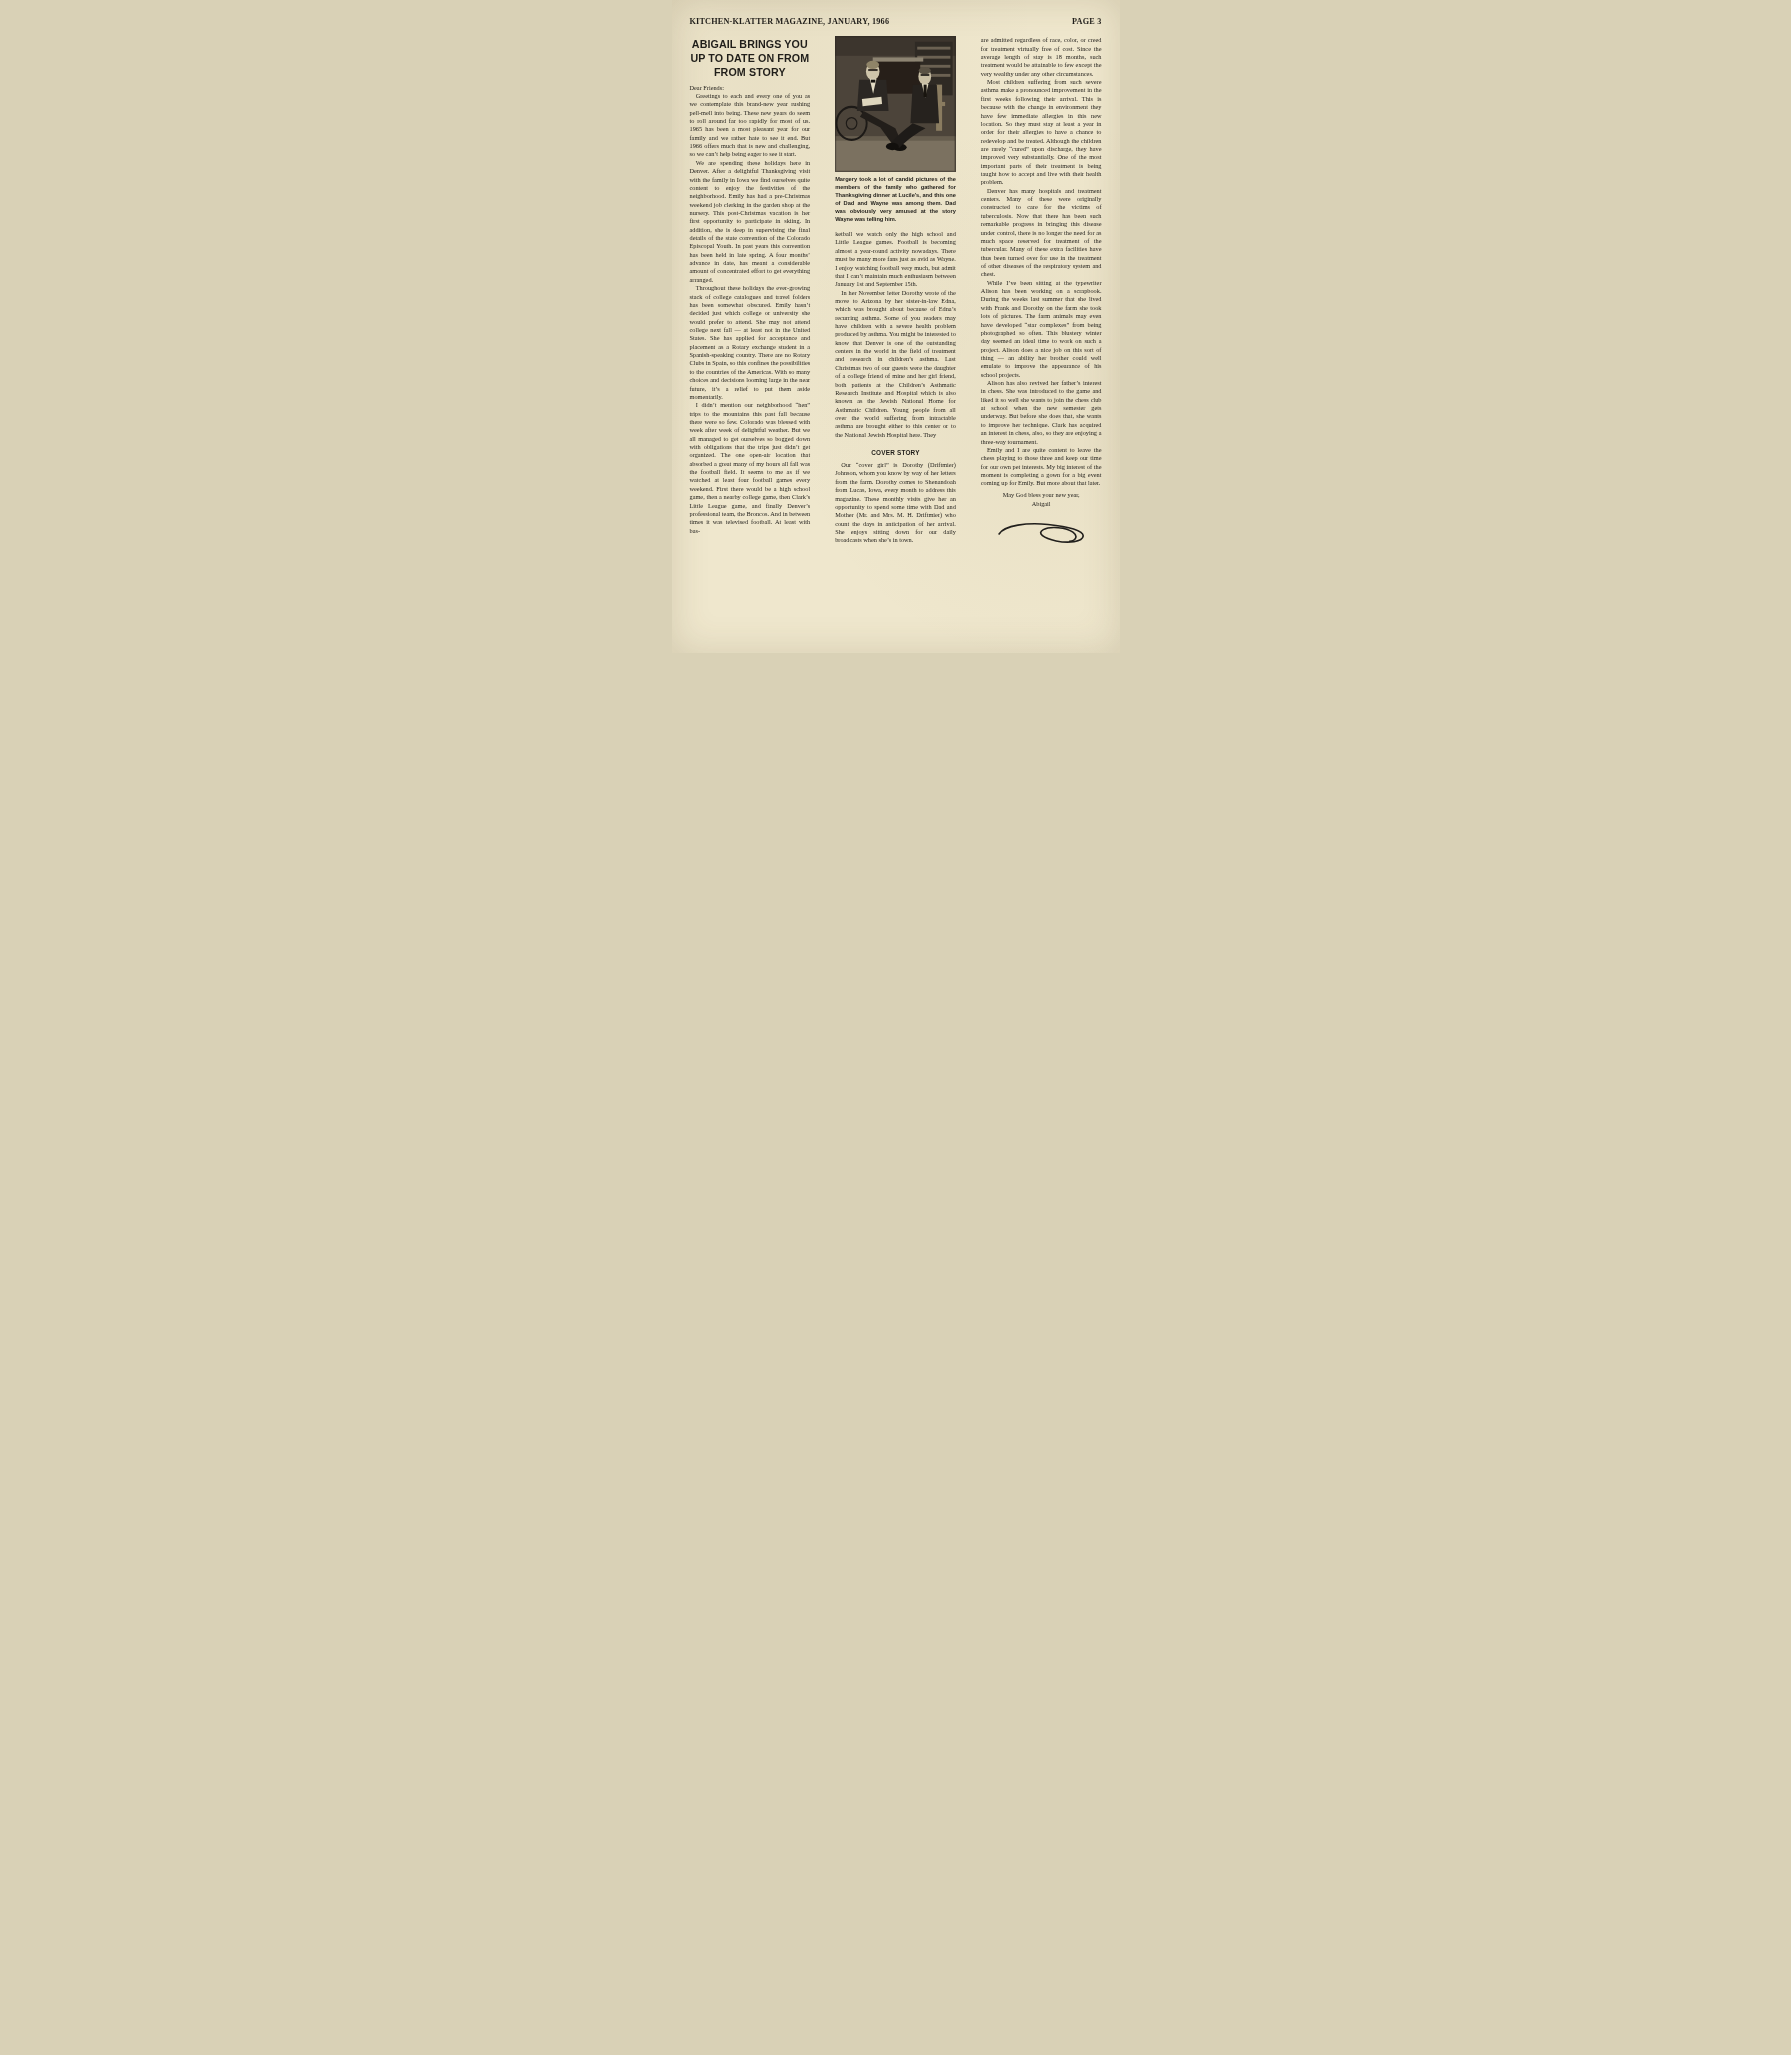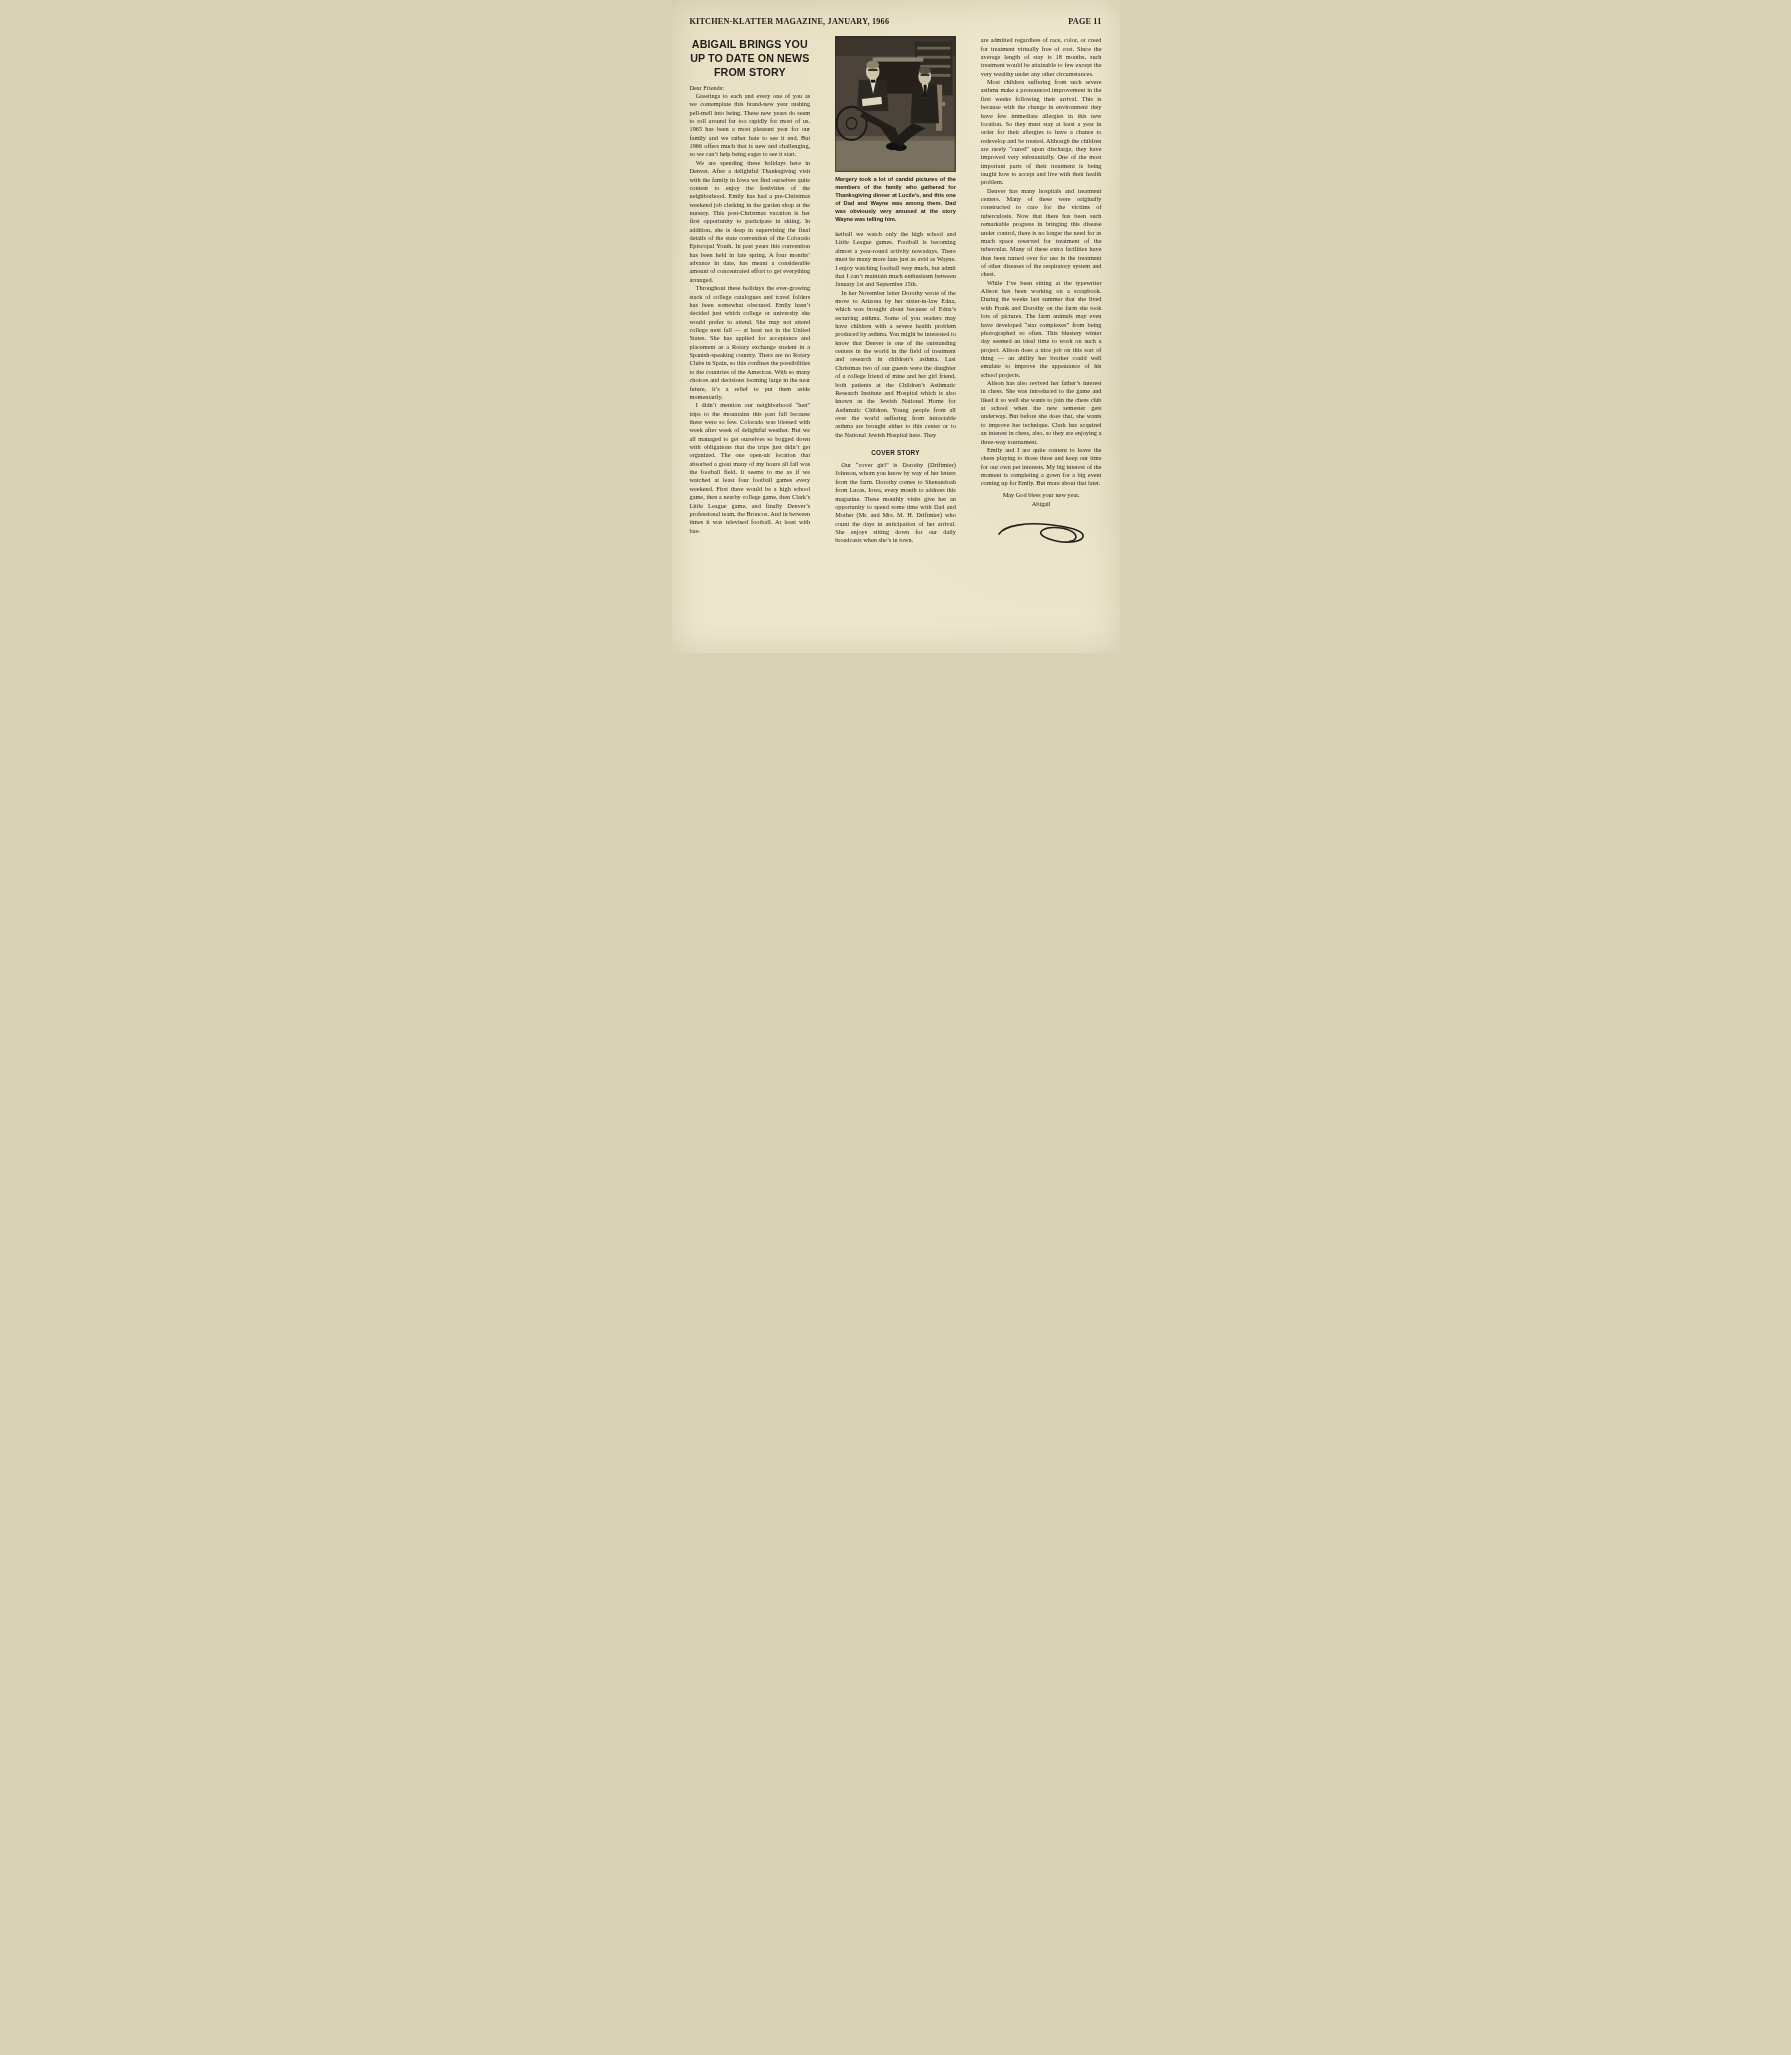--- a/index.html
+++ b/index.html
@@ -104,29 +104,29 @@
   }
   .flourish svg { display: inline-block; }
 </style>
 </head>
 <body>
 
 <div class="page">
 
   <div class="header">
     <div>KITCHEN-KLATTER MAGAZINE, JANUARY, 1966</div>
-    <div>PAGE 11</div>
+    <div>PAGE 3</div>
   </div>
 
   <div class="columns">
 
     <div class="col">
       <h1 class="title">
         <span>ABIGAIL BRINGS YOU</span>
-        <span>UP TO DATE ON NEWS</span>
+        <span>UP TO DATE ON FROM</span>
         <span>FROM STORY</span>
       </h1>
       <p class="salutation">Dear Friends:</p>
       <p class="para">Greetings to each and every one of you as we contemplate this brand-new year rushing pell-mell into being. These new years do seem to roll around far too rapidly for most of us. 1965 has been a most pleasant year for our family and we rather hate to see it end. But 1966 offers much that is new and challenging, so we can’t help being eager to see it start.</p>
       <p class="para">We are spending these holidays here in Denver. After a delightful Thanksgiving visit with the family in Iowa we find ourselves quite content to enjoy the festivities of the neighborhood. Emily has had a pre-Christmas weekend job clerking in the garden shop at the nursery. This post-Christmas vacation is her first opportunity to participate in skiing. In addition, she is deep in supervising the final details of the state convention of the Colorado Episcopal Youth. In past years this convention has been held in late spring. A four months’ advance in date, has meant a considerable amount of concentrated effort to get everything arranged.</p>
       <p class="para">Throughout these holidays the ever-growing stack of college catalogues and travel folders has been somewhat obscured. Emily hasn’t decided just which college or university she would prefer to attend. She may not attend college next fall — at least not in the United States. She has applied for acceptance and placement as a Rotary exchange student in a Spanish-speaking country. There are no Rotary Clubs in Spain, so this confines the possibilities to the countries of the Americas. With so many choices and decisions looming large in the near future, it’s a relief to put them aside momentarily.</p>
       <p class="para">I didn’t mention our neighborhood “hen” trips to the mountains this past fall because there were so few. Colorado was blessed with week after week of delightful weather. But we all managed to get ourselves so bogged down with obligations that the trips just didn’t get organized. The one open-air location that absorbed a great many of my hours all fall was the football field. It seems to me as if we watched at least four football games every weekend. First there would be a high school game, then a nearby college game, then Clark’s Little League game, and finally Denver’s professional team, the Broncos. And in between times it was televised football. At least with bas-</p>
     </div>
 
     <div class="col">

